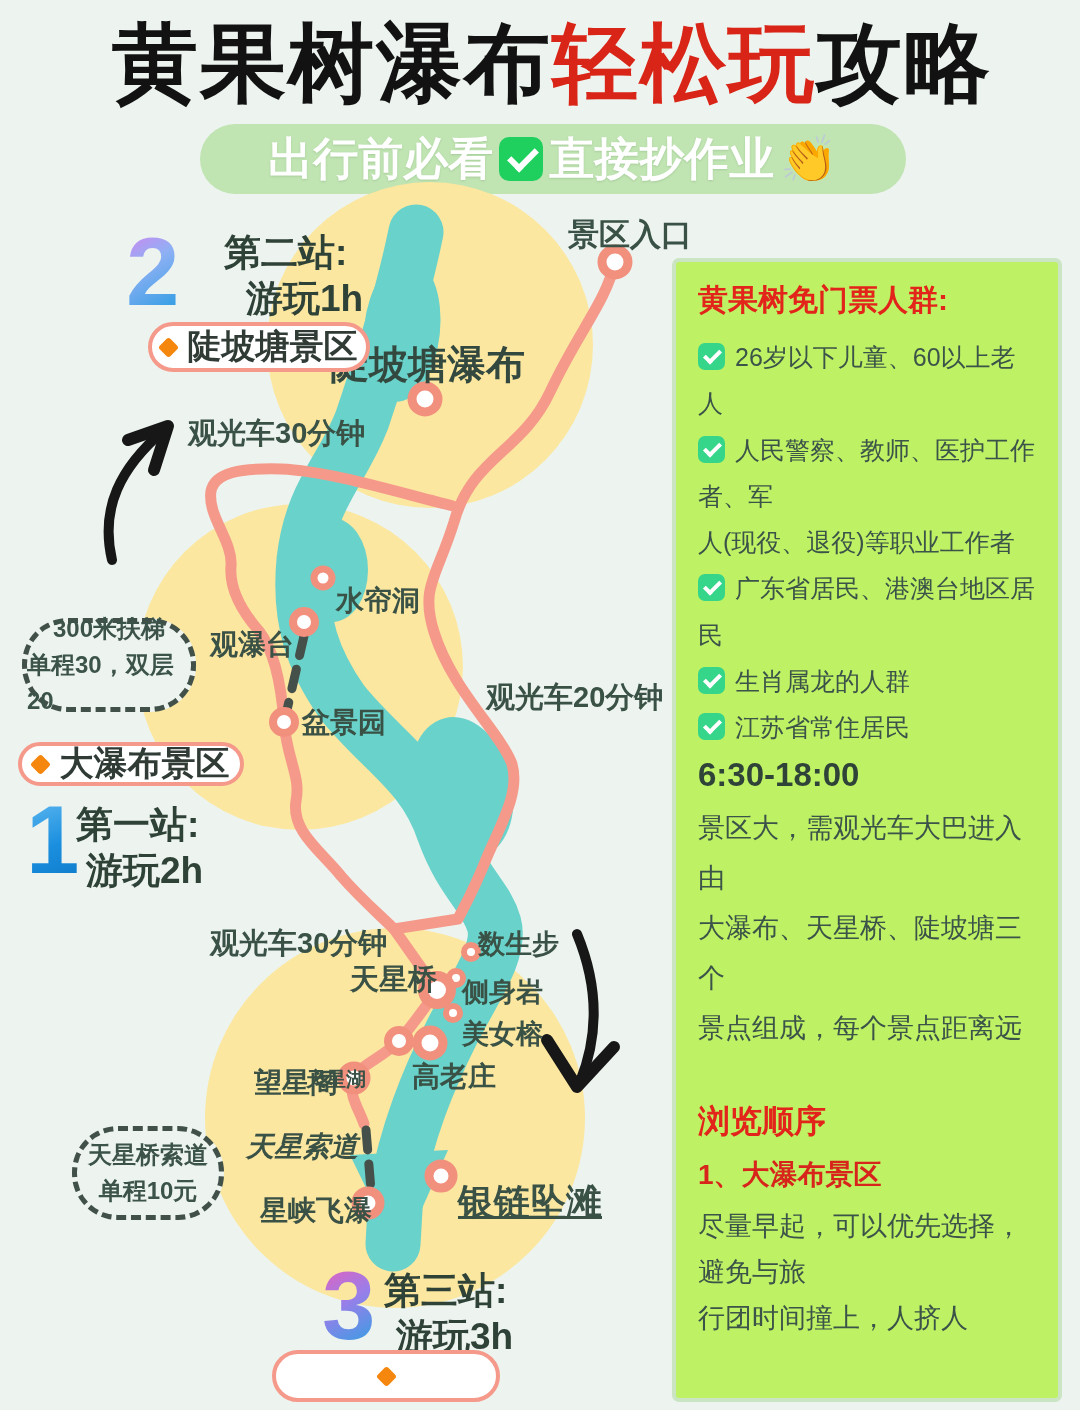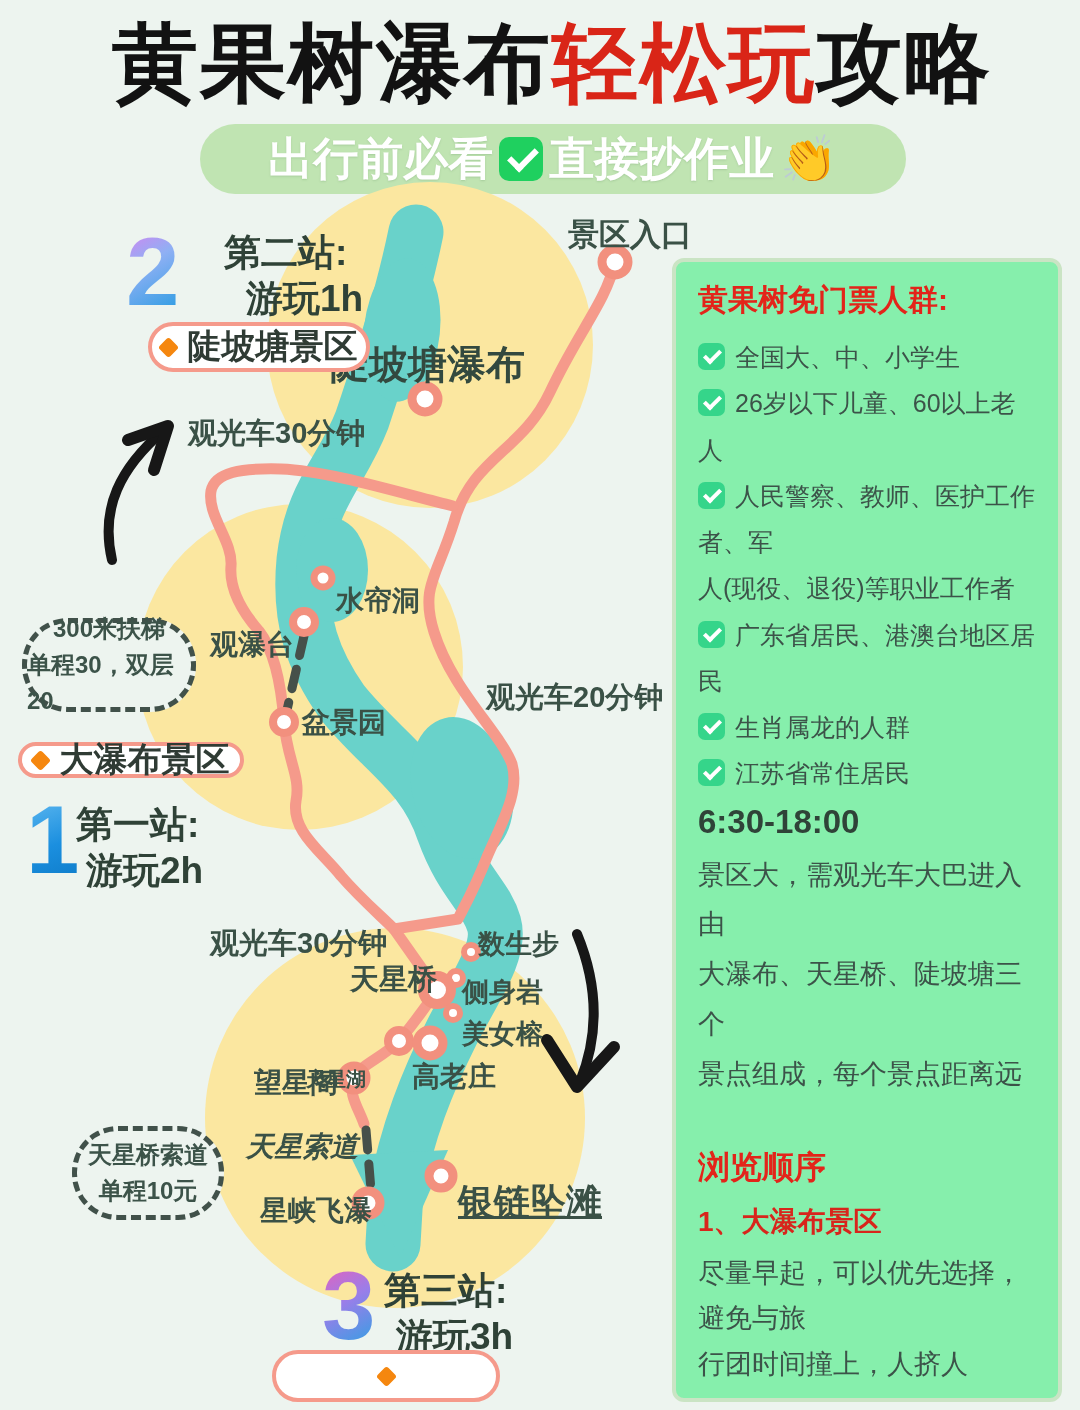--- a/index.html
+++ b/index.html
@@ -32,21 +32,21 @@
   .pill{position:absolute;z-index:3;display:flex;align-items:center;justify-content:center;gap:12px;
         background:#ffffff;border:4px solid #f59a8b;border-radius:28px;box-sizing:border-box;
         font-size:34px;font-weight:700;color:#2f3b34;white-space:nowrap;}
   .diamond{width:15px;height:15px;background:#f5870f;transform:rotate(45deg);border-radius:3px;flex:0 0 auto;}
   
   .note{position:absolute;z-index:3;border:5px dashed #41514a;border-radius:46px;background:#edf4ef;
         display:flex;flex-direction:column;align-items:center;justify-content:center;
         font-size:24px;font-weight:600;color:#3c5349;line-height:1.5;box-sizing:border-box;}
   
   .panel{position:absolute;left:672px;top:258px;width:390px;height:1144px;z-index:4;
-         background:#86efac;border:4px solid #cae4c4;border-radius:12px;box-sizing:border-box;
+         background:#bef264;border:4px solid #cae4c4;border-radius:7px;box-sizing:border-box;
          padding:20px 20px 16px 22px;}
   .ph{color:#e3241a;font-weight:800;font-size:30px;line-height:1.2;margin:0 0 16px 0;}
   .chk{font-size:25px;color:#3c5349;line-height:1.85;margin:0;white-space:pre-line;}
   .ck{display:inline-block;width:27px;height:27px;border-radius:7px;background:#35d58a;
       position:relative;vertical-align:-4px;margin-right:10px;}
   .ck::after{content:"";position:absolute;left:6px;top:7px;width:13px;height:6px;
              border-left:4px solid #fff;border-bottom:4px solid #fff;transform:rotate(-45deg);}
   .tval{font-size:33px;color:#2f4338;font-weight:600;margin:6px 0 10px 0;}
   .para{font-size:27px;color:#3c5349;line-height:1.85;white-space:pre-line;margin:0;}
   .olabel{font-size:28px;color:#d8251c;font-weight:800;margin:26px 0 10px 0;}
@@ -142,21 +142,21 @@
   <div class="ml" style="left:210px;top:924px;font-size:29px;">观光车30分钟</div>
 
   <div class="num num2" style="left:126px;top:224px;">2</div>
   <div class="stx" style="left:224px;top:228px;">第二站:</div>
   <div class="stx" style="left:246px;top:274px;">游玩1h</div>
   <div class="pill" style="left:148px;top:322px;width:222px;height:50px;">
     <span class="diamond"></span>
     <span>陡坡塘景区</span>
   </div>
 
-  <div class="pill" style="left:18px;top:742px;width:226px;height:36px;">
+  <div class="pill" style="left:18px;top:742px;width:226px;height:44px;">
     <span class="diamond"></span>
     <span>大瀑布景区</span>
   </div>
   <div class="num num1" style="left:26px;top:792px;">1</div>
   <div class="stx" style="left:76px;top:800px;">第一站:</div>
   <div class="stx" style="left:86px;top:846px;">游玩2h</div>
 
   <div class="num num3" style="left:322px;top:1258px;">3</div>
   <div class="stx" style="left:384px;top:1266px;">第三站:</div>
   <div class="stx" style="left:396px;top:1312px;">游玩3h</div>
@@ -169,21 +169,20 @@
     <span>单程30，双层20</span>
   </div>
   <div class="note" style="left:72px;top:1126px;width:152px;height:94px;">
     <span>天星桥索道</span>
     <span>单程10元</span>
   </div>
 
   <div class="panel">
     <p class="ph">黄果树免门票人群:</p>
 
-    <p class="chk"><span class="ck"></span><span>全国大、中、小学生</span></p>
     <p class="chk"><span class="ck"></span><span>26岁以下儿童、60以上老人</span></p>
     <p class="chk"><span class="ck"></span><span>人民警察、教师、医护工作者、军
 人(现役、退役)等职业工作者</span></p>
     <p class="chk"><span class="ck"></span><span>广东省居民、港澳台地区居民</span></p>
     <p class="chk"><span class="ck"></span><span>生肖属龙的人群</span></p>
     <p class="chk"><span class="ck"></span><span>江苏省常住居民</span></p>
 
     <p class="tval">6:30-18:00</p>
     <p class="para">景区大，需观光车大巴进入由
 大瀑布、天星桥、陡坡塘三个

